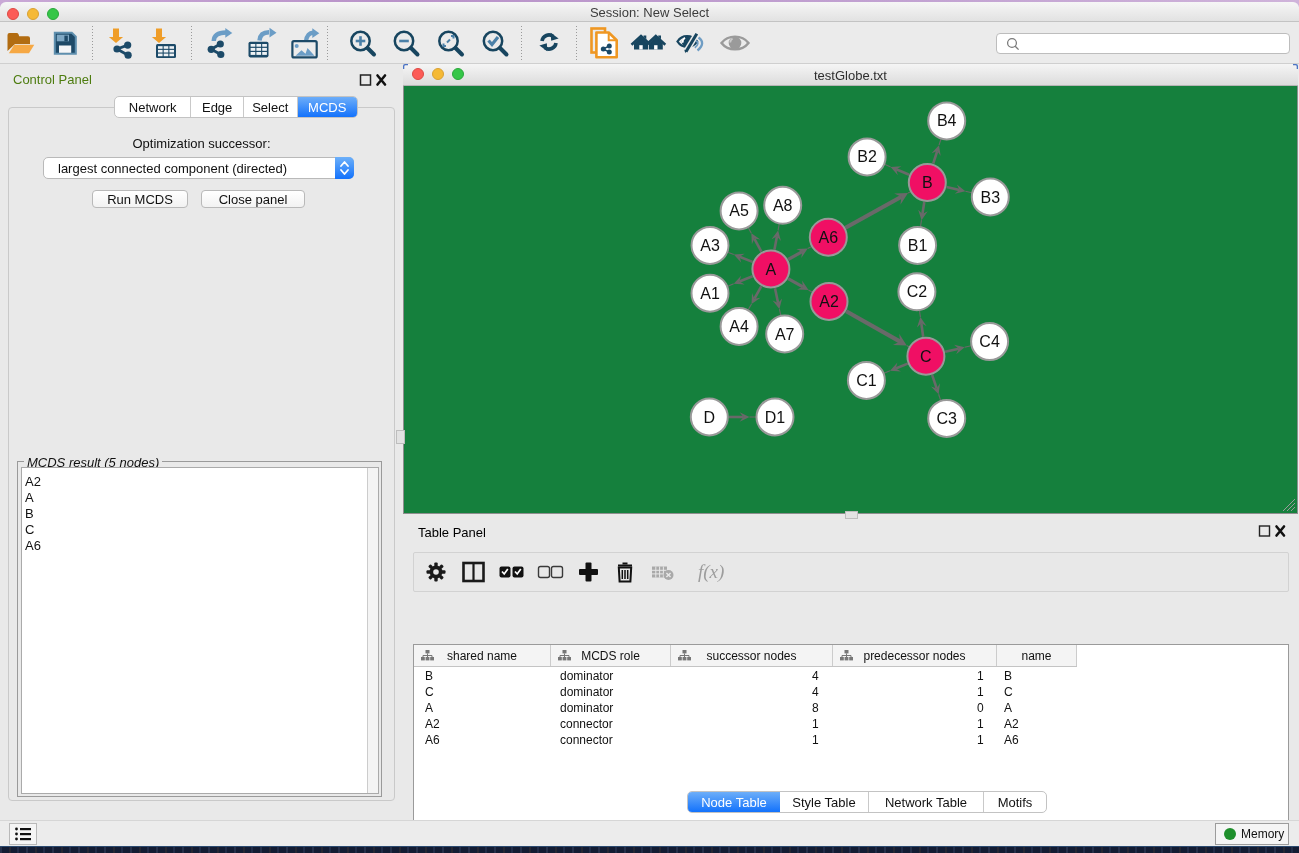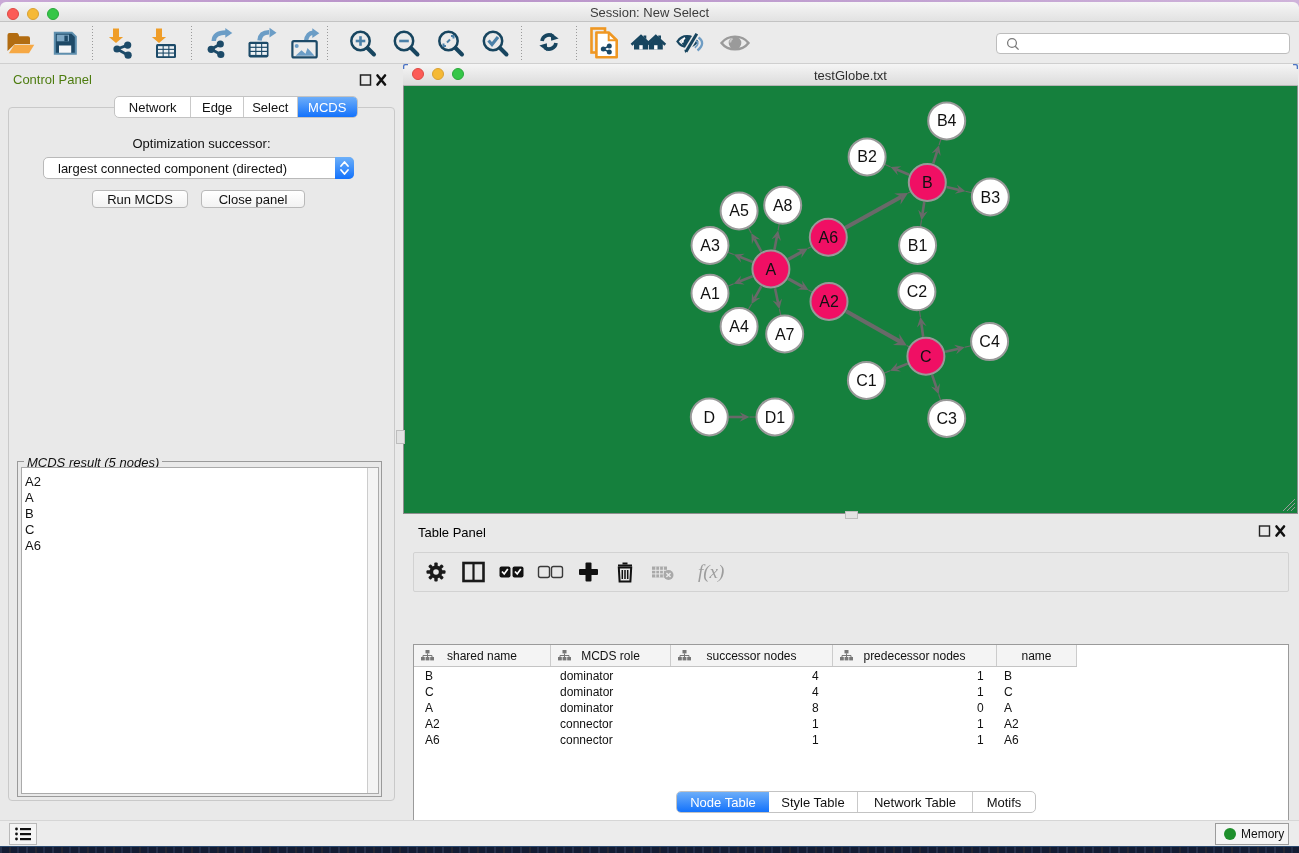--- a/index.html
+++ b/index.html
@@ -92,21 +92,21 @@
 #ttable { position:absolute; left:10px; top:83px; width:876px; height:183px;
   background:#fff; border:1px solid #9a9a9a;margin-top:47px; }
 #thead { position:absolute; left:0; top:0; height:22px; width:663px; display:flex;
   background:#f4f4f4; border-bottom:1px solid #c4c4c4; font-size:12px; color:#111; }
 #thead .th { position:relative; display:flex; align-items:center; justify-content:center;
   border-right:1px solid #cccccc; }
 #thead .th svg { position:absolute; left:7px; top:5px; }
 .trow { position:absolute; left:0; width:663px; height:16px; font-size:12px; color:#111; }
 .trow span { position:absolute; top:1px; }
 
-#ttabs { left:273px; top:277px;text-align:right; }
+#ttabs { left:284px; top:277px;text-align:right; }
 #ttabs .s:nth-child(1){width:92px;} #ttabs .s:nth-child(2){width:89px;}
 #ttabs .s:nth-child(3){width:115px;} #ttabs .s:nth-child(4){width:62px;}
 
 
 #statusbar { left:0; top:820px; width:1299px; height:26px; background:#ececec;
   border-top:1px solid #d6d6d6; }
 #listbtn { position:absolute; left:9px; top:2px; width:28px; height:22px;
   background:#f5f5f5; border:1px solid #b9b9b9; }
 #membtn { position:absolute; left:1215px; top:2px; width:74px; height:22px;
   background:#f5f5f5; border:1px solid #9c9c9c; font-size:12px; color:#111;

